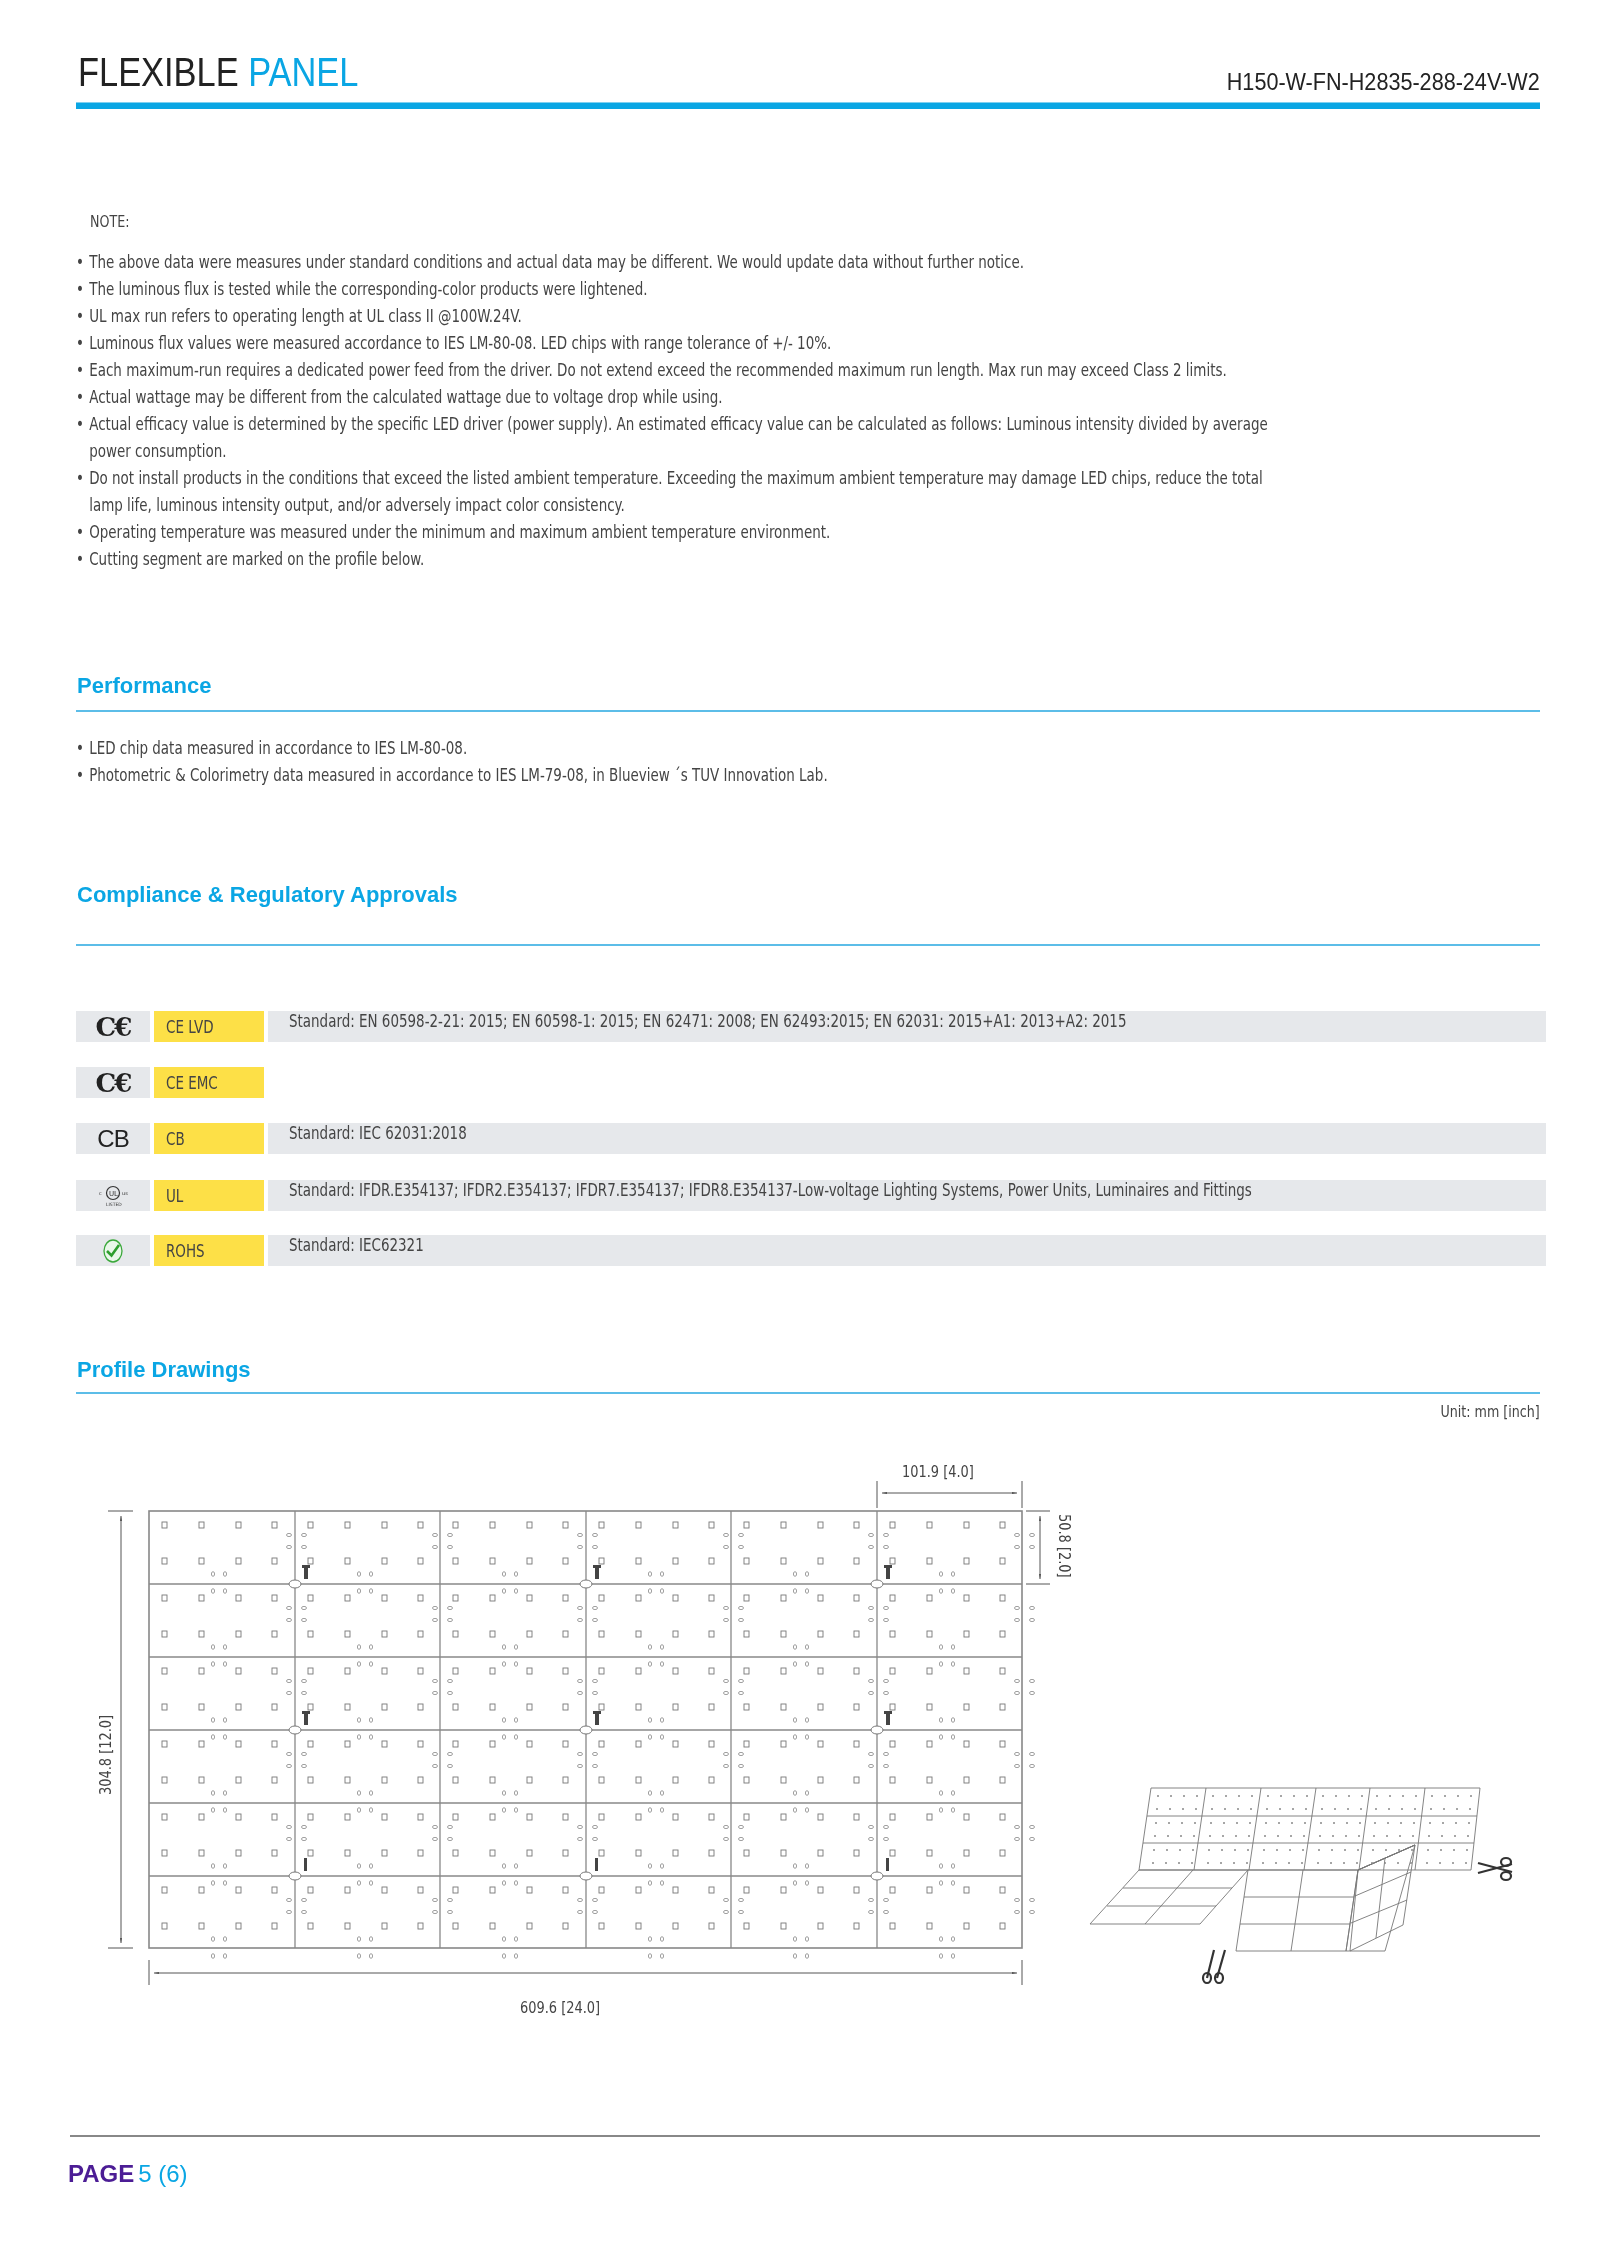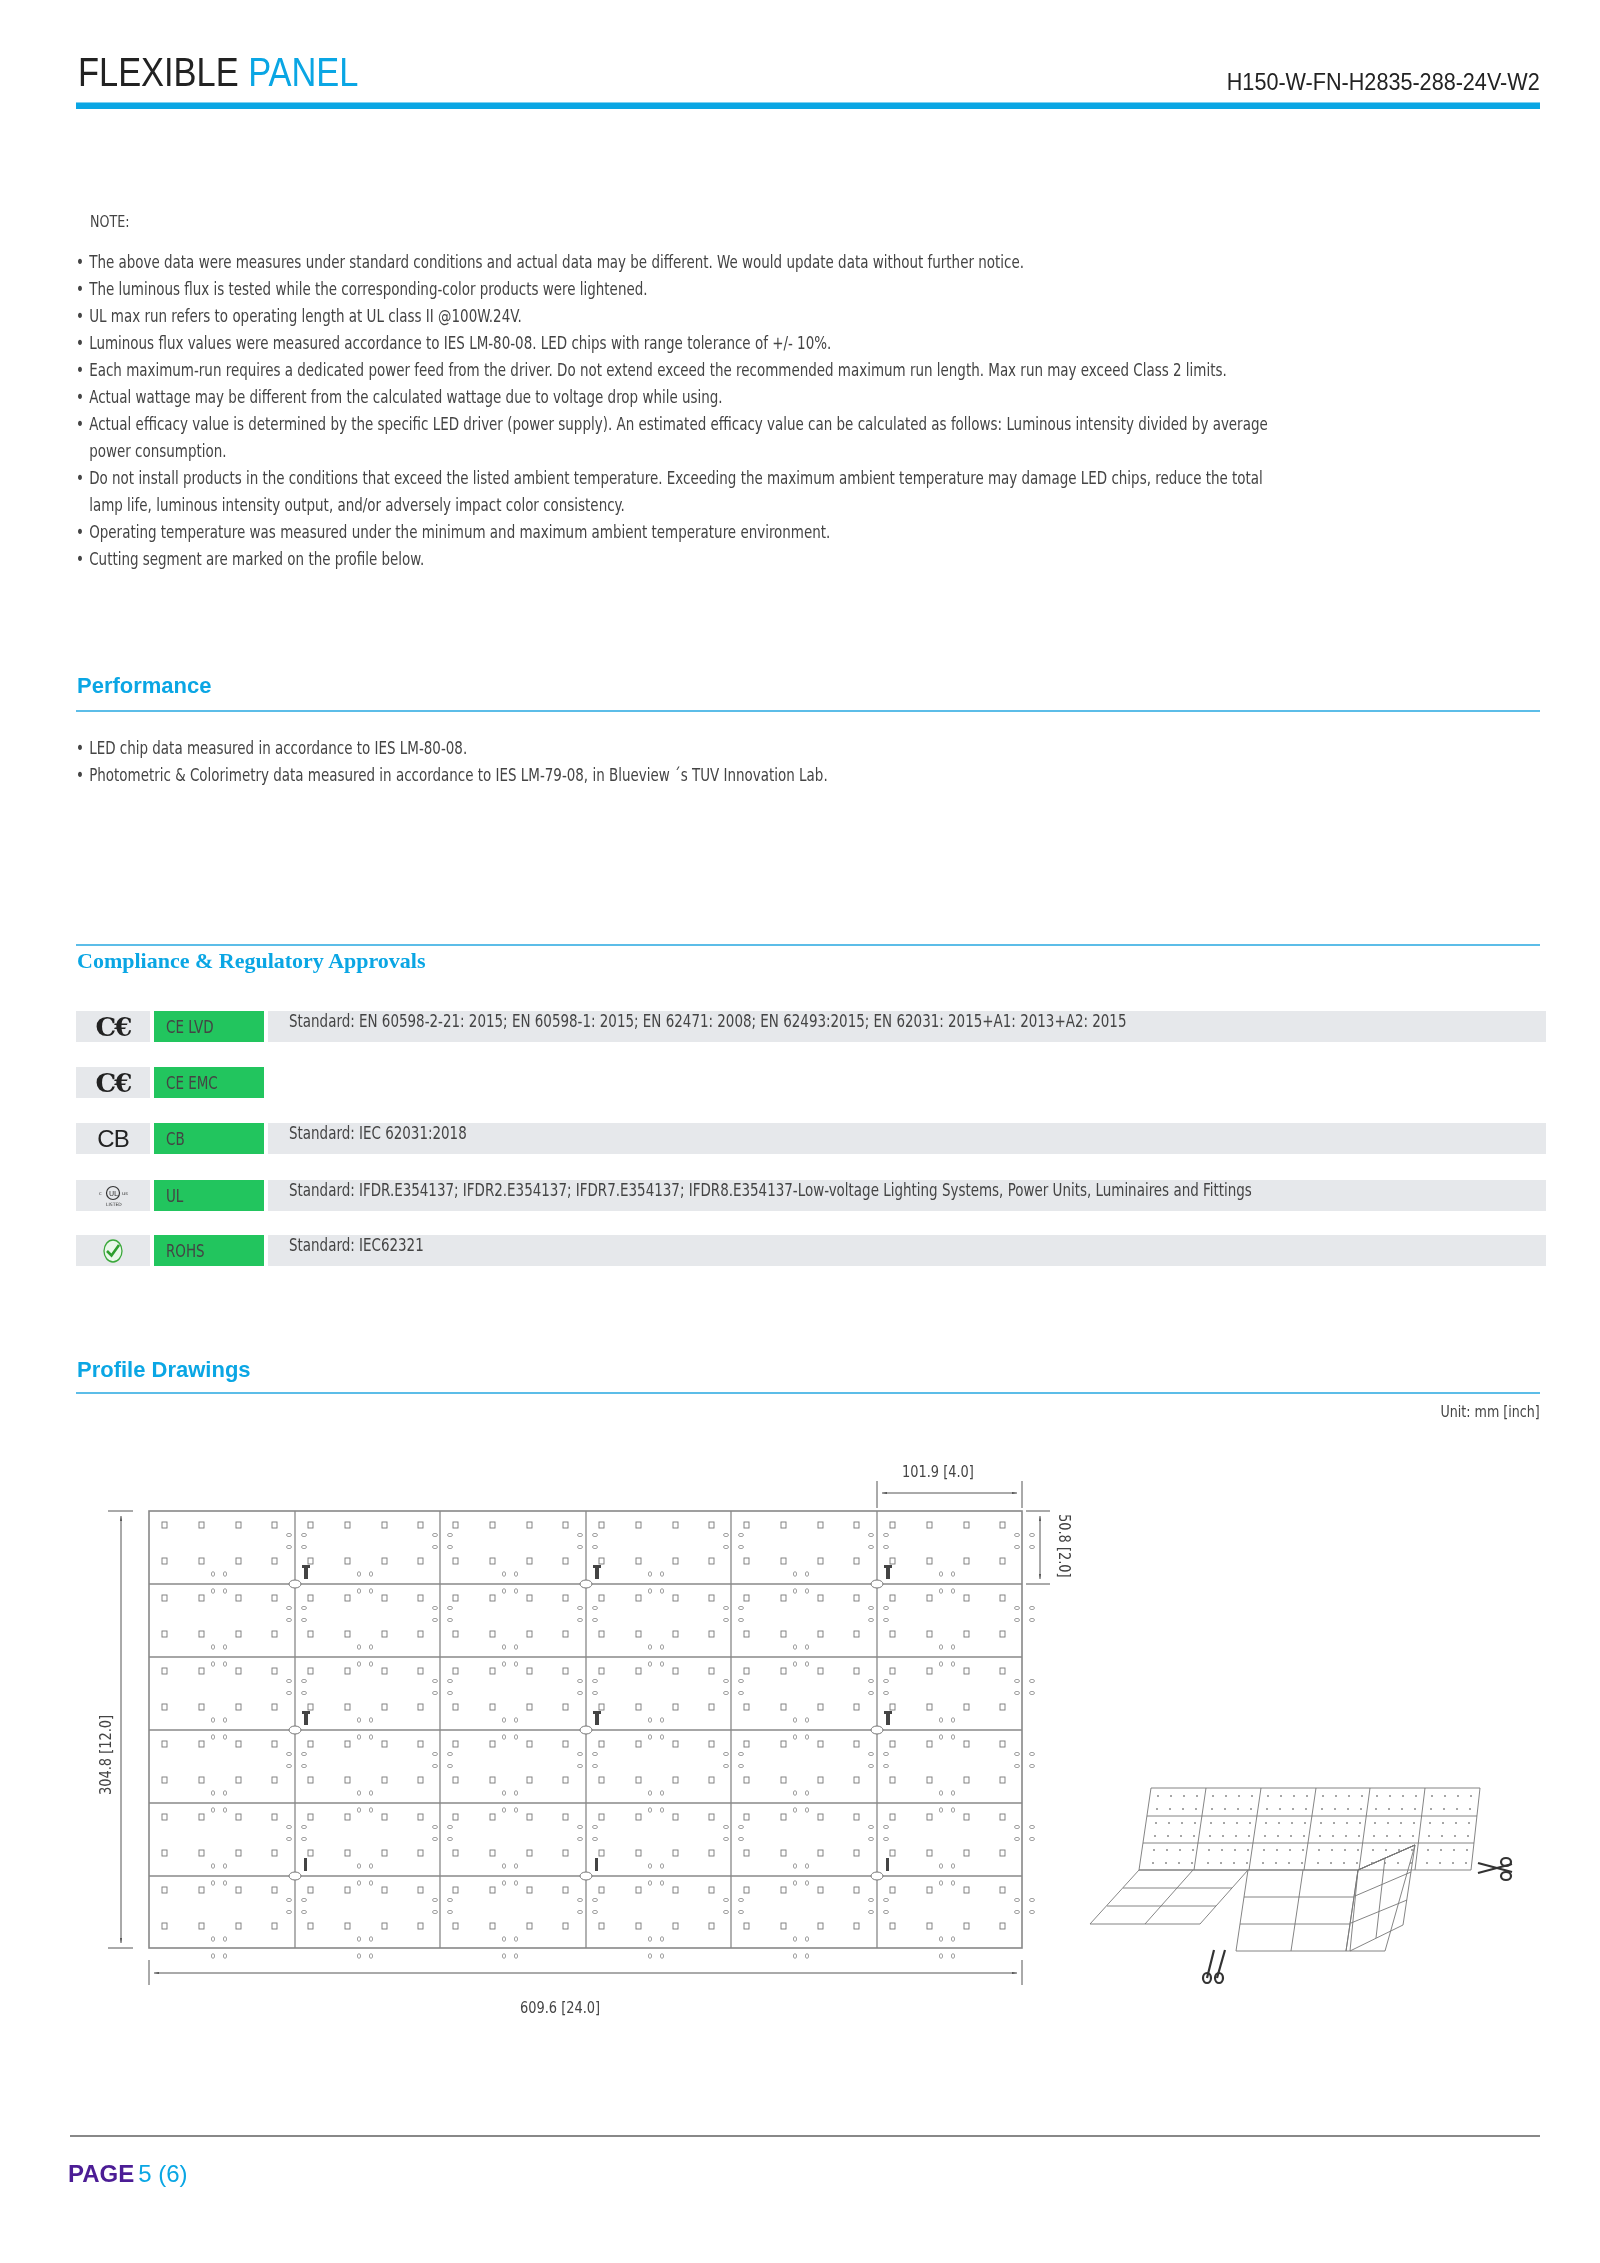--- a/index.html
+++ b/index.html
@@ -10,21 +10,21 @@
   .hdr-code{right:60px;top:68px;font-family:"Liberation Sans",sans-serif;font-size:24px;color:#222;transform:scaleX(0.9);transform-origin:right top;}
   .hdr-bar{left:76px;top:102px;width:1464px;height:6px;background:#0aa6e4;border-top:1px solid #7fd0f0;}
   .note-label{left:90px;top:212px;font-size:16px;color:#444;transform:scaleX(0.88);transform-origin:left top;}
   .bullets{left:76px;margin:0;padding:0;list-style:none;font-size:17px;line-height:27px;color:#444;width:1700px;transform:scaleX(0.88);transform-origin:left top;}
   .bullets li{position:relative;padding-left:15px;}
   .bullets li:before{content:"•";position:absolute;left:0;top:0;}
   .sec-title{left:77px;font-family:"Liberation Sans",sans-serif;font-weight:bold;font-size:22px;color:#0aa6e4;}
   .sec-line{left:76px;width:1464px;height:2px;background:#5cbde8;}
   .crow{left:76px;width:1470px;height:31px;display:flex;gap:4px;}
   .crow .c1{width:74px;background:#e6e8eb;display:flex;align-items:center;justify-content:center;}
-  .crow .c2{width:110px;background:#22c55e;display:flex;align-items:center;padding-left:12px;box-sizing:border-box;font-size:17px;color:#444;}
+  .crow .c2{width:110px;background:#fde047;display:flex;align-items:center;padding-left:12px;box-sizing:border-box;font-size:17px;color:#444;}
   .crow .c3{flex:1;background:#e6e8eb;display:flex;padding-left:21px;box-sizing:border-box;font-size:17px;color:#444;white-space:nowrap;}
   .crow .txt{display:inline-block;transform:scaleX(0.88);transform-origin:left center;}
   .ce{font-family:"DejaVu Serif",serif;font-size:26px;font-weight:bold;color:#222;letter-spacing:-2px;}
   .cb{font-family:"Liberation Sans",sans-serif;font-size:24px;color:#222;letter-spacing:-1px;}
   .unit{right:60px;top:1402px;font-size:16px;color:#444;transform:scaleX(0.88);transform-origin:right top;}
   .dim{font-size:16px;color:#444;}
   .footer-line{left:70px;top:2135px;width:1470px;height:2px;background:#888;}
   .footer{left:68px;top:2160px;font-family:"Liberation Sans",sans-serif;font-size:24px;}
   .footer .pg{font-weight:bold;color:#4c1d95;}
   .footer .num{color:#0aa6e4;margin-left:4px;}
@@ -53,21 +53,21 @@
 </ul>
 <style>.bullets li.cont:before{content:"";}</style>
 
 <div class="abs sec-title" style="top:673px;">Performance</div>
 <div class="abs sec-line" style="top:710px;"></div>
 <ul class="abs bullets" style="top:735px;">
   <li>LED chip data measured in accordance to IES LM-80-08.</li>
   <li>Photometric &amp; Colorimetry data measured in accordance to IES LM-79-08, in Blueview ´s TUV Innovation Lab.</li>
 </ul>
 
-<div class="abs sec-title" style="top:948px;font-family:Liberation Serif, serif;">Compliance &amp; Regulatory Approvals</div>
+<div class="abs sec-title" style="top:882px;">Compliance &amp; Regulatory Approvals</div>
 <div class="abs sec-line" style="top:944px;"></div>
 
 <div class="abs crow" style="top:1011px;">
   <div class="c1">
       <span class="ce">C€</span>
     </div>
   <div class="c2">
       <span class="txt">CE LVD</span>
     </div>
   <div class="c3">

